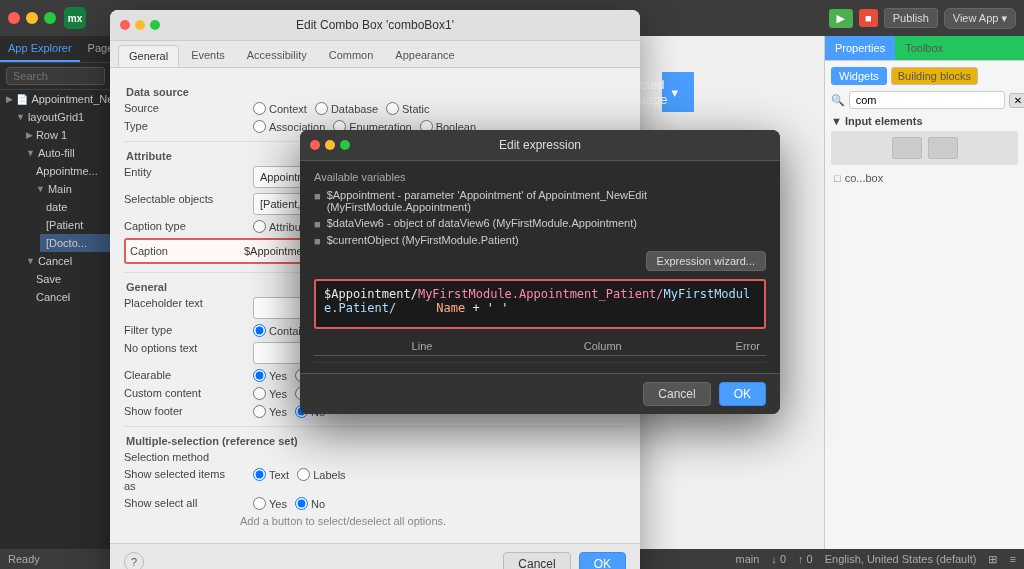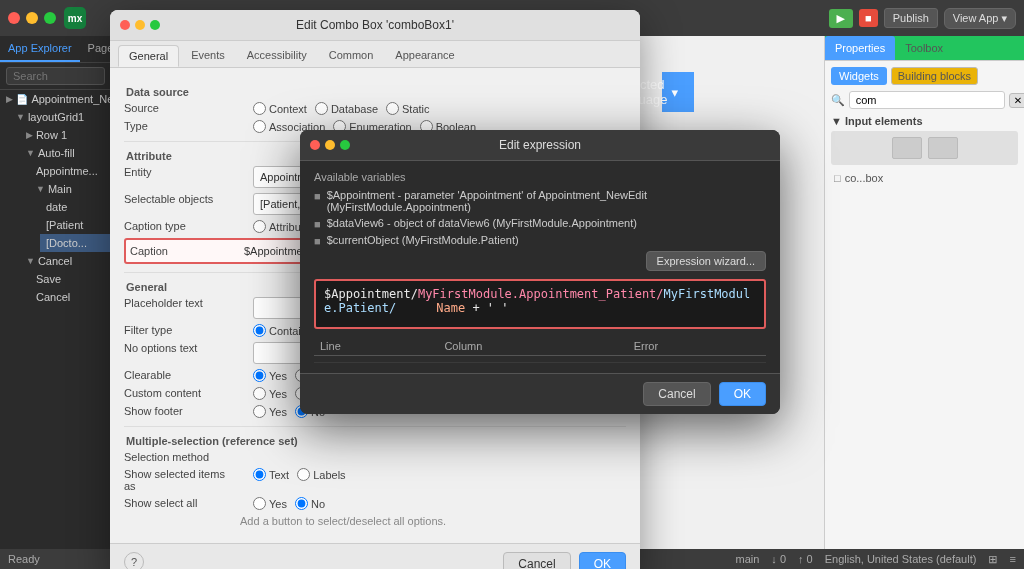--- a/index.html
+++ b/index.html
@@ -498,21 +498,21 @@
     .expr-code .part3 { color: #adf; }
     .expr-code .part4 { color: #fa8; margin-left: 40px; }
 
     .expr-table {
       width: 100%;
       border-collapse: collapse;
       font-size: 11px;
       margin-top: 6px;
     }
     .expr-table th {
-      text-align: left;
+      text-align: right;
       color: #aaa;
       border-bottom: 1px solid #555;
       padding: 3px 6px;
       font-weight: normal;
     }
     .expr-table td {
       padding: 3px 6px;
       color: #888;
       border-bottom: 1px solid #3a3a3a;
     }

